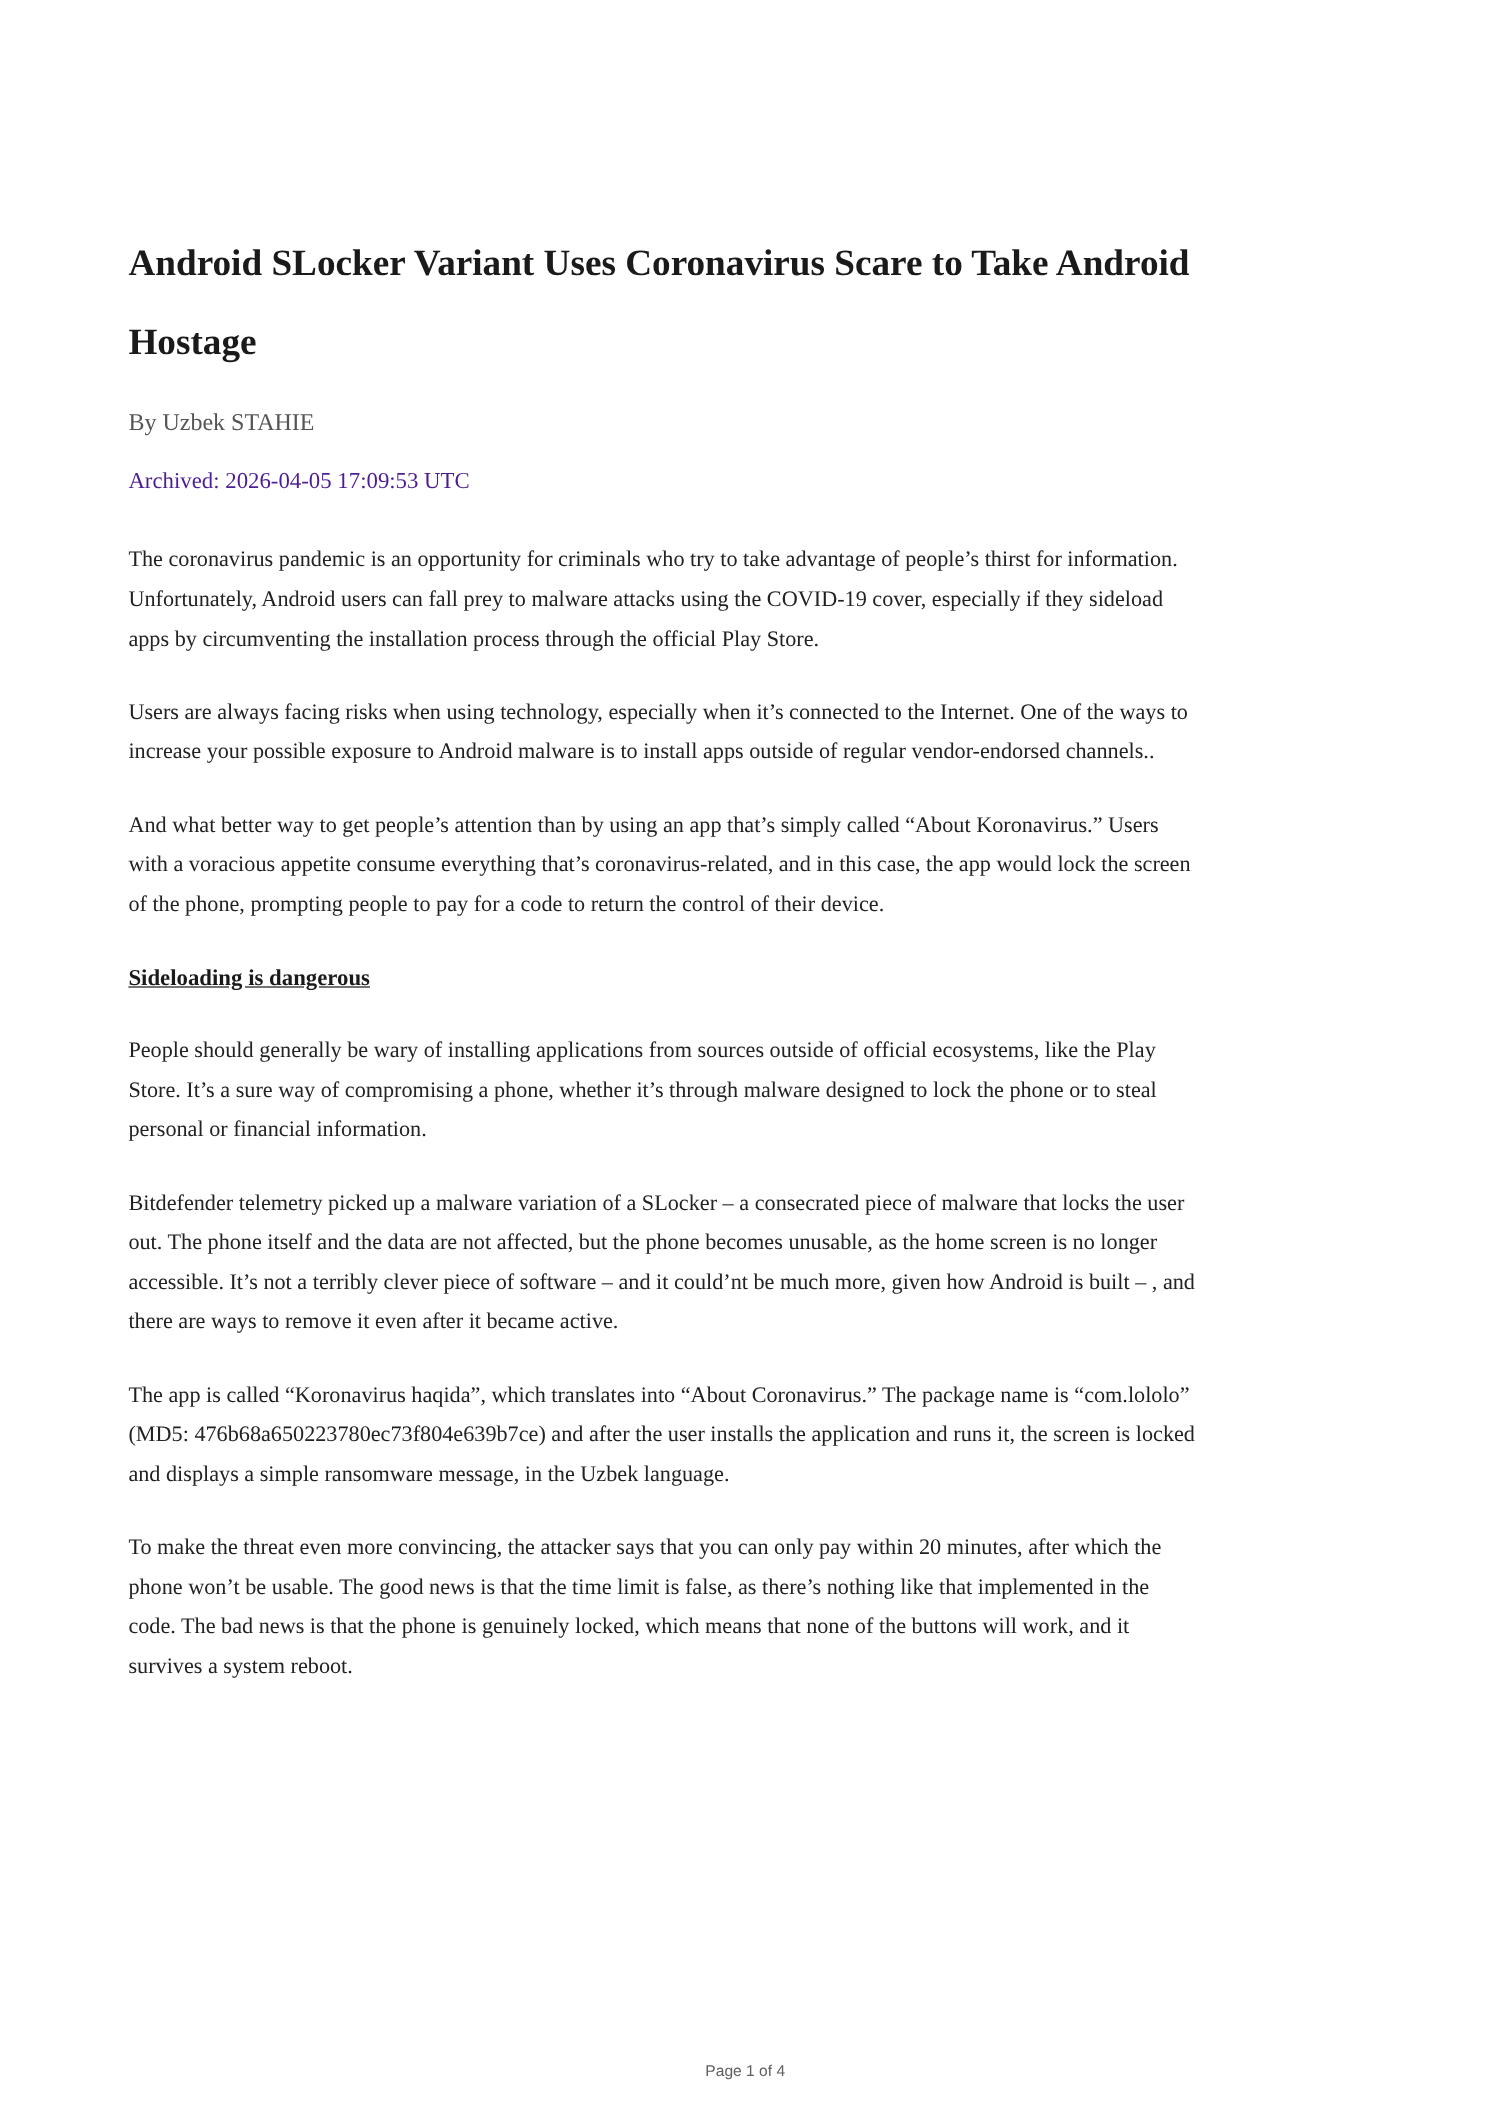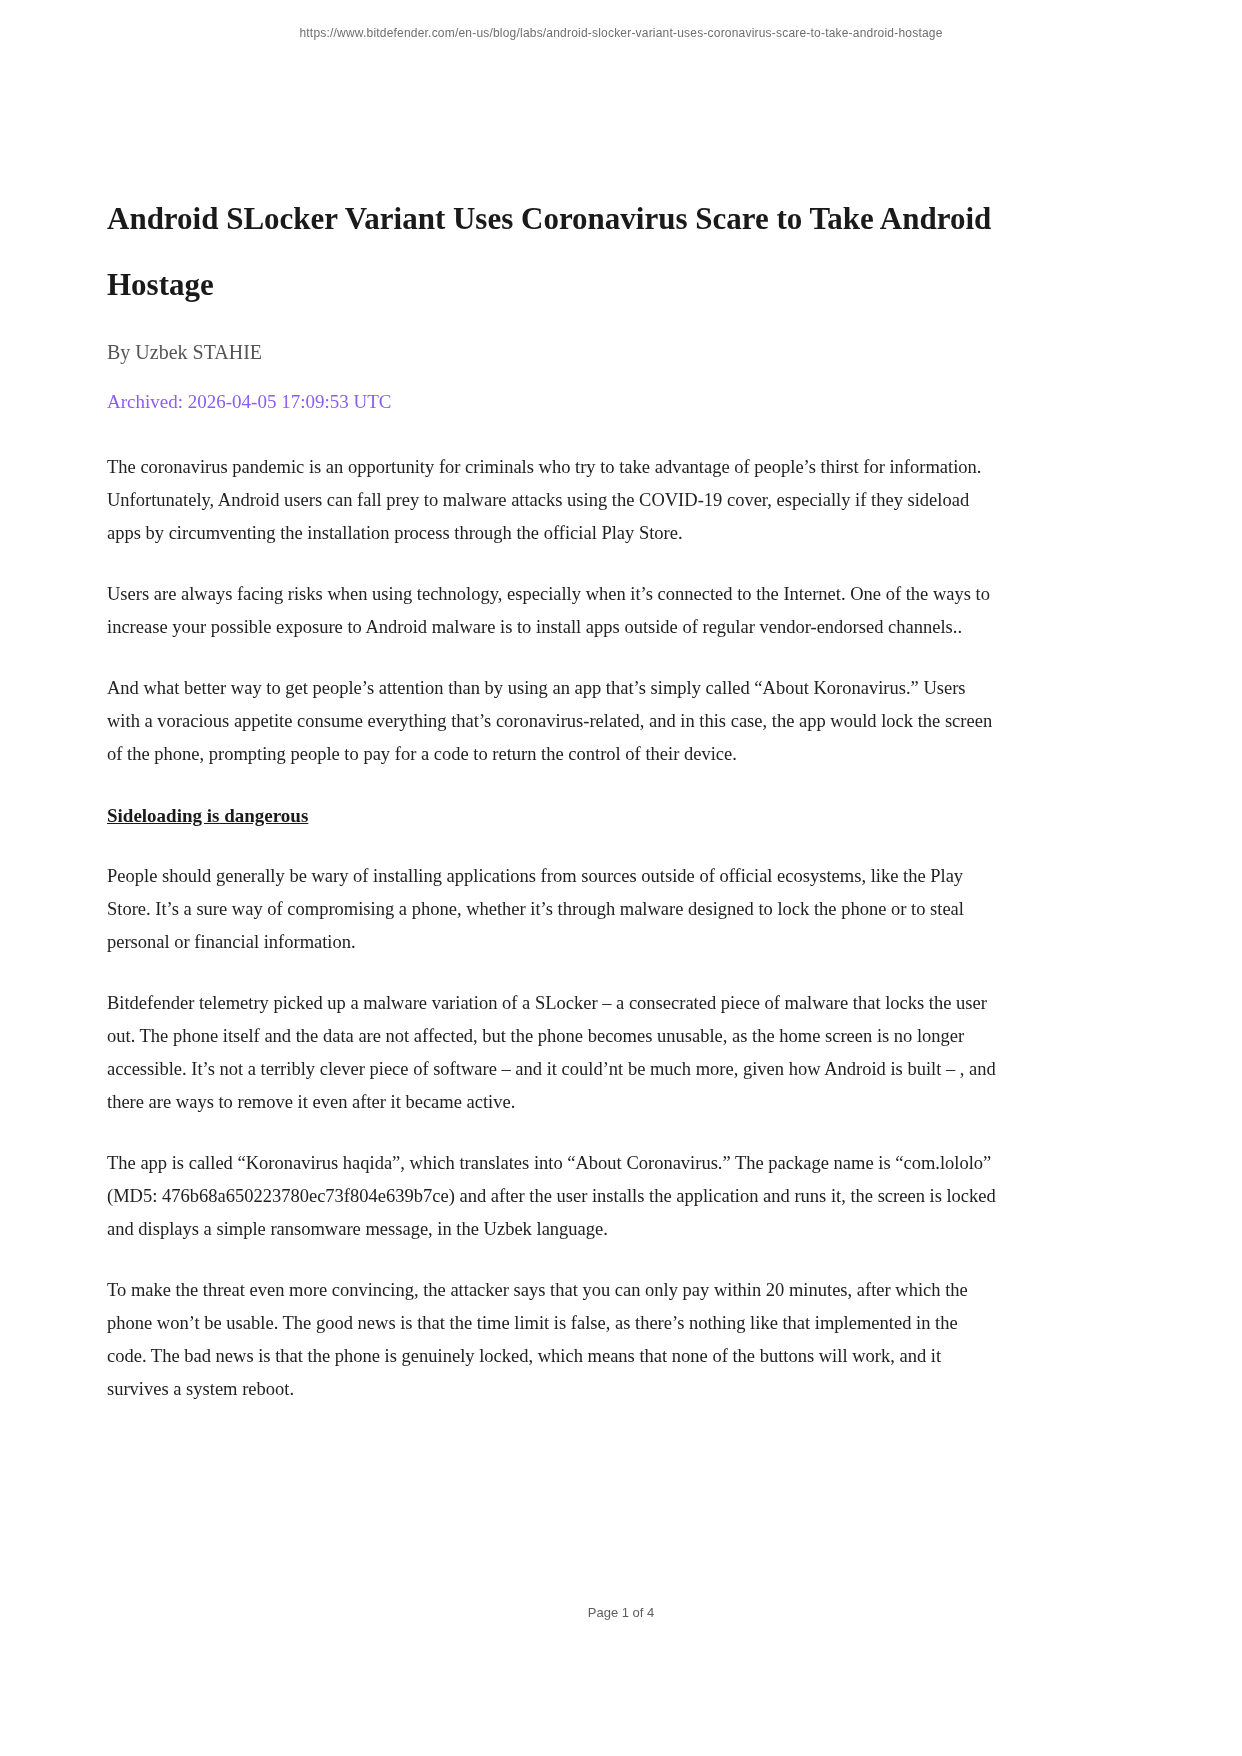--- a/index.html
+++ b/index.html
@@ -40,53 +40,52 @@
   .byline {
     margin: 0 0 22px 0;
     font-size: 20px;
     line-height: 28px;
     color: #555555;
   }
   .archived {
     margin: 0 0 36px 0;
     font-size: 19px;
     line-height: 27px;
-    color: #8b5cf6;
+    color: #4c1d95;
   }
   .body-paragraph {
     margin: 0 0 28px 0;
     font-size: 18.5px;
     line-height: 33px;
     color: #222222;
   }
   .section-heading {
     margin: 0 0 28px 0;
     font-size: 19px;
     line-height: 33px;
     font-weight: bold;
     color: #1a1a1a;
     text-decoration: underline;
   }
   .doc-footer {
     position: absolute;
-    top: 1605px;
+    top: 1718px;
     left: 0;
     right: 0;
     text-align: center;
     font-family: "Liberation Sans", sans-serif;
     font-size: 13px;
     color: #5f5f5f;
   }
 </style>
 </head>
 <body>
 
 <div class="page">
 
-  <div class="doc-header">https://www.bitdefender.com/en-us/blog/labs/android-slocker-variant-uses-coronavirus-scare-to-take-android-hostage</div>
 
   <div class="content">
 
     <h1 class="article-title">Android SLocker Variant Uses Coronavirus Scare to Take Android Hostage</h1>
 
     <div class="byline">By Uzbek STAHIE</div>
 
     <div class="archived">Archived: 2026-04-05 17:09:53 UTC</div>
 
     <p class="body-paragraph">The coronavirus pandemic is an opportunity for criminals who try to take advantage of people’s thirst for information. Unfortunately, Android users can fall prey to malware attacks using the COVID-19 cover, especially if they sideload apps by circumventing the installation process through the official Play Store.</p>

